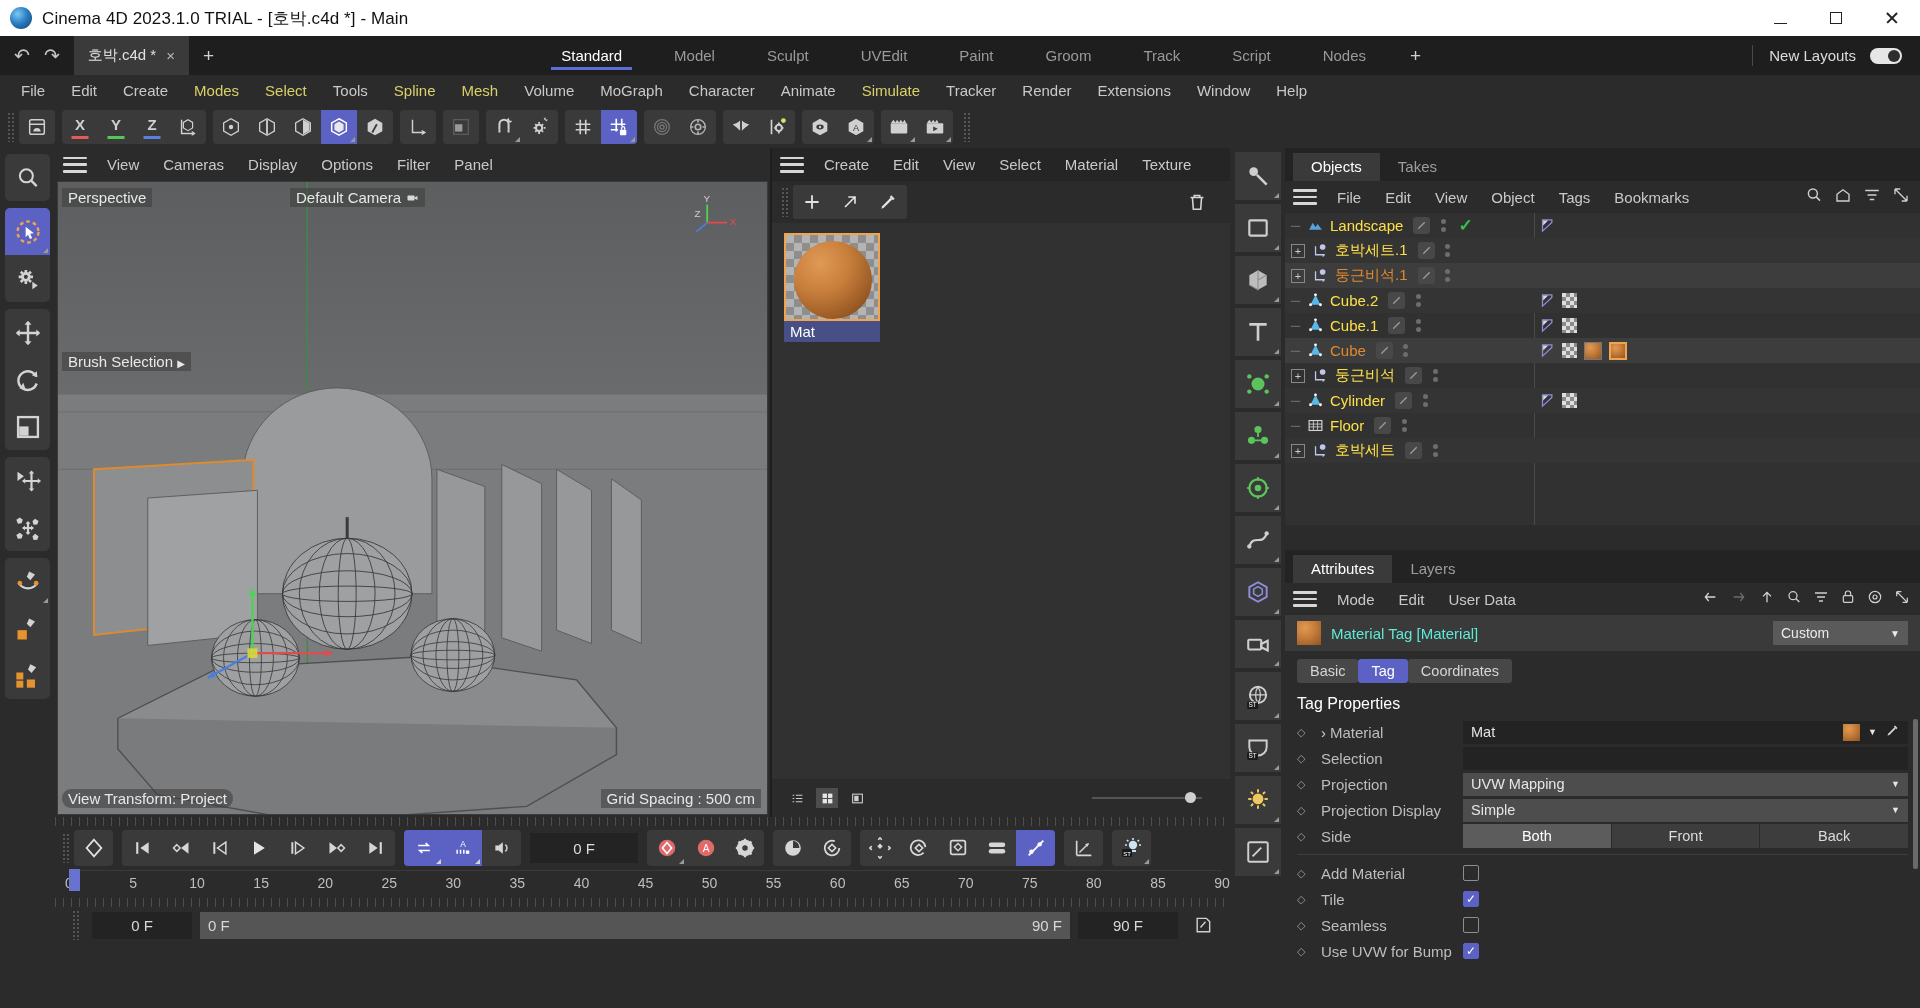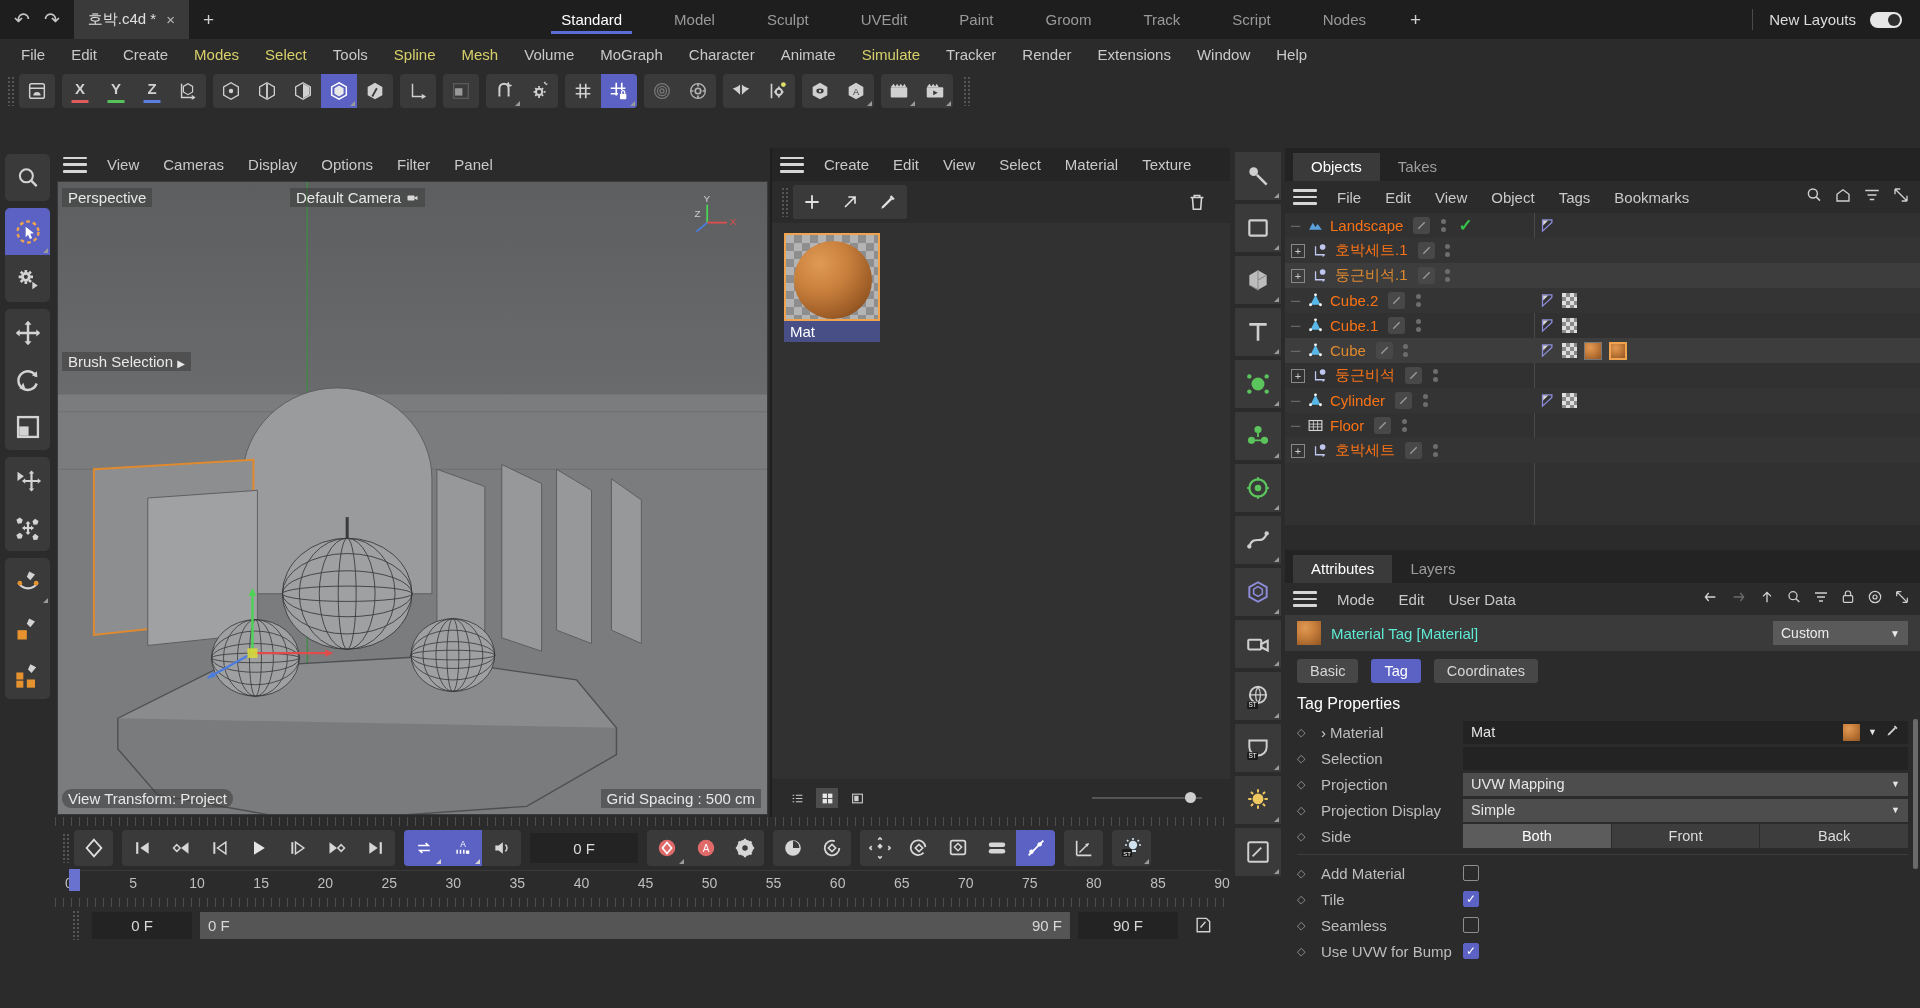--- a/index.html
+++ b/index.html
@@ -110,21 +110,21 @@
   .panel-menu { height:32px; display:flex; align-items:center; padding-left:8px; background:#2b2b2b; }
   .pm-icons { margin-left:auto; display:flex; align-items:center; gap:11px; padding-right:10px; color:#cfcfcf; }
 
   .objtree { flex:1; background:#313131; overflow:hidden; position:relative; }
   .orow { height:25px; display:flex; align-items:center; position:relative; padding-left:6px; font-size:15px; }
   .orow.alt { background:#343434; }
   .orow.sel { background:#3d3d3d; }
   .otog { width:14px; height:14px; border:1px solid #888; color:#ccc; font-size:11px; line-height:12px; text-align:center; margin-right:4px; flex:0 0 auto;}
   .odash { width:12px; color:#777; font-size:13px; }
   .oicon { width:22px; display:flex; align-items:center; justify-content:center; margin-right:4px; }
-  .oname { color:#f97316; white-space:nowrap; }
+  .oname { color:#fde047; white-space:nowrap; }
   .oname.orange { color:#e08a2e; }
   .obadge { width:17px; height:17px; border-radius:3px; background:#484848; margin-left:10px; display:flex; align-items:center; justify-content:center; }
   .odots { width:14px; margin-left:6px; display:flex; flex-direction:column; align-items:center; gap:3px; }
   .odots i { width:5px; height:5px; border-radius:50%; background:#6d6d6d; display:block; }
   .ocheck { color:#35c14a; font-size:17px; margin-left:8px; font-weight:bold;}
   .otagcol { position:absolute; left:255px; top:0; height:25px; display:flex; align-items:center; gap:7px; }
   .tag-flag { width:15px; height:15px; position:relative; }
   .tag-checker { width:15px; height:15px;
      background-image:linear-gradient(45deg,#8a8a8a 25%,transparent 25%,transparent 75%,#8a8a8a 75%),
                       linear-gradient(45deg,#8a8a8a 25%,#dedede 25%,#dedede 75%,#8a8a8a 75%);
@@ -135,21 +135,21 @@
   .objtree-sep { position:absolute; left:249px; top:0; bottom:0; width:1px; background:#4a4a4a; }
 
   
   .attrpanel { height:432px; background:#2b2b2b; display:flex; flex-direction:column;margin-top:25px; }
   .attr-head { height:36px; display:flex; align-items:center; padding:0 12px; background:#3a3a3a; }
   .attr-thumb { width:24px; height:24px; margin-right:10px;
      background:radial-gradient(circle at 34% 28%, #e09a54 0%, #c87f3c 40%, #8f5422 100%); }
   .attr-title { font-size:15px; color:#5eead4; }
   .attr-select { margin-left:auto; width:135px; height:24px; background:#5a5a5a; display:flex; align-items:center;
      justify-content:space-between; padding:0 8px; font-size:14px; color:#eaeaea; }
-  .attr-tabs { display:flex; gap:13px; padding:8px 12px 6px 12px; }
+  .attr-tabs { display:flex; gap:0; padding:8px 12px 6px 12px; }
   .atab { padding:4px 13px; background:#474747; border-radius:3px; font-size:14.5px; color:#d6d6d6; }
   .atab.active { background:#5b62c4; color:#fff; }
   .attr-section { font-size:16px; color:#ffffff; padding:6px 12px 6px 12px; }
   .arow { display:flex; align-items:center; height:26px; padding:0 12px; gap:0; }
   .adiamond { width:12px; color:#9b9b9b; font-size:11px; flex:0 0 14px; }
   .alabel { width:152px; font-size:15px; color:#bdbdbd; padding-left:10px; }
   .alabel .chev { color:#cfcfcf; margin-right:4px; }
   .afield { flex:1; height:23px; background:#232323; display:flex; align-items:center; padding:0 8px; font-size:14.5px; color:#e4e4e4; position:relative; }
   .acombo { flex:1; height:23px; background:#4d4d4d; display:flex; align-items:center; justify-content:space-between; padding:0 8px; font-size:14.5px; color:#e6e6e6; }
   .aseg { flex:1; display:flex; gap:1px; }
@@ -176,20 +176,34 @@
 
   .statusbar { position:absolute; left:0; right:0; bottom:0; height:26px; background:#2b2b2b; display:flex; align-items:center; padding-left:12px; gap:10px; font-size:14.5px; color:#bdbdbd; }
   .tickstrip { height:9px; background:#2b2b2b;
      background-image:repeating-linear-gradient(90deg,#4e4e4e 0 1px, transparent 1px 8px); }
 </style>
 </head>
 <body>
 
 <div class="app">
 
+  <div class="titlebar">
+    <div class="tb-logo"></div>
+    <div class="tb-title">Cinema 4D 2023.1.0 TRIAL - [호박.c4d *] - Main</div>
+    <div class="tb-spacer"></div>
+    <div class="tb-btn">
+        <span class="tb-glyph g-min"></span>
+      </div>
+    <div class="tb-btn">
+        <span class="g-max"></span>
+      </div>
+    <div class="tb-btn close">
+        <span class="g-close"></span>
+      </div>
+  </div>
 
   <div class="toprow">
     <div class="undo-redo">
       <span class="ur">↶</span>
       <span class="ur">↷</span>
     </div>
     <div class="doctab">
       <span>호박.c4d *</span>
       <span class="x">×</span>
     </div>

